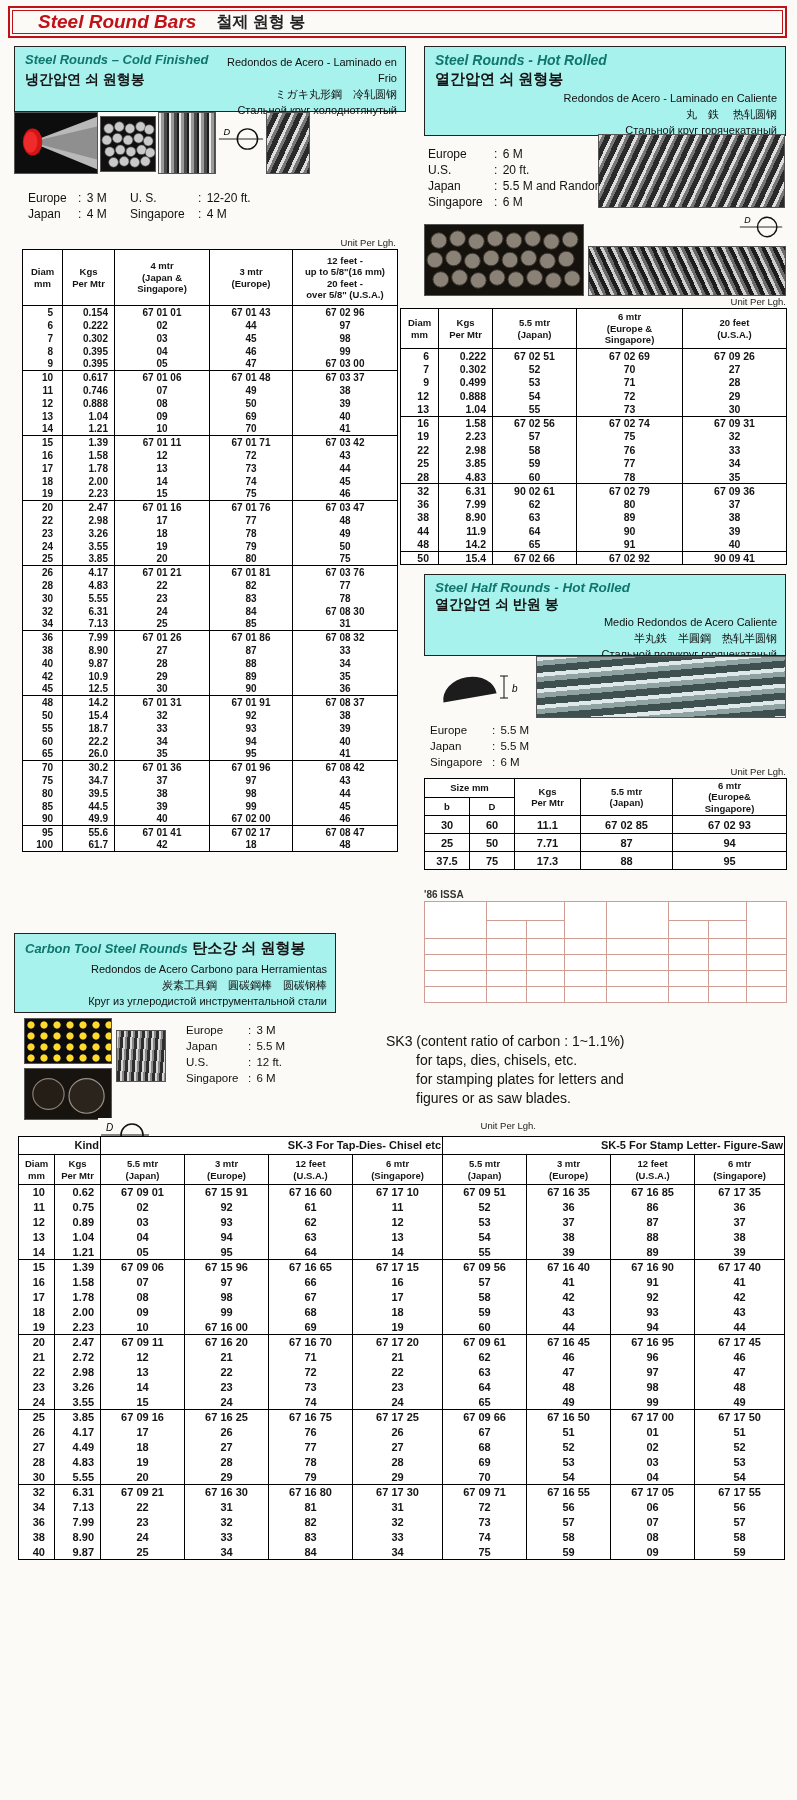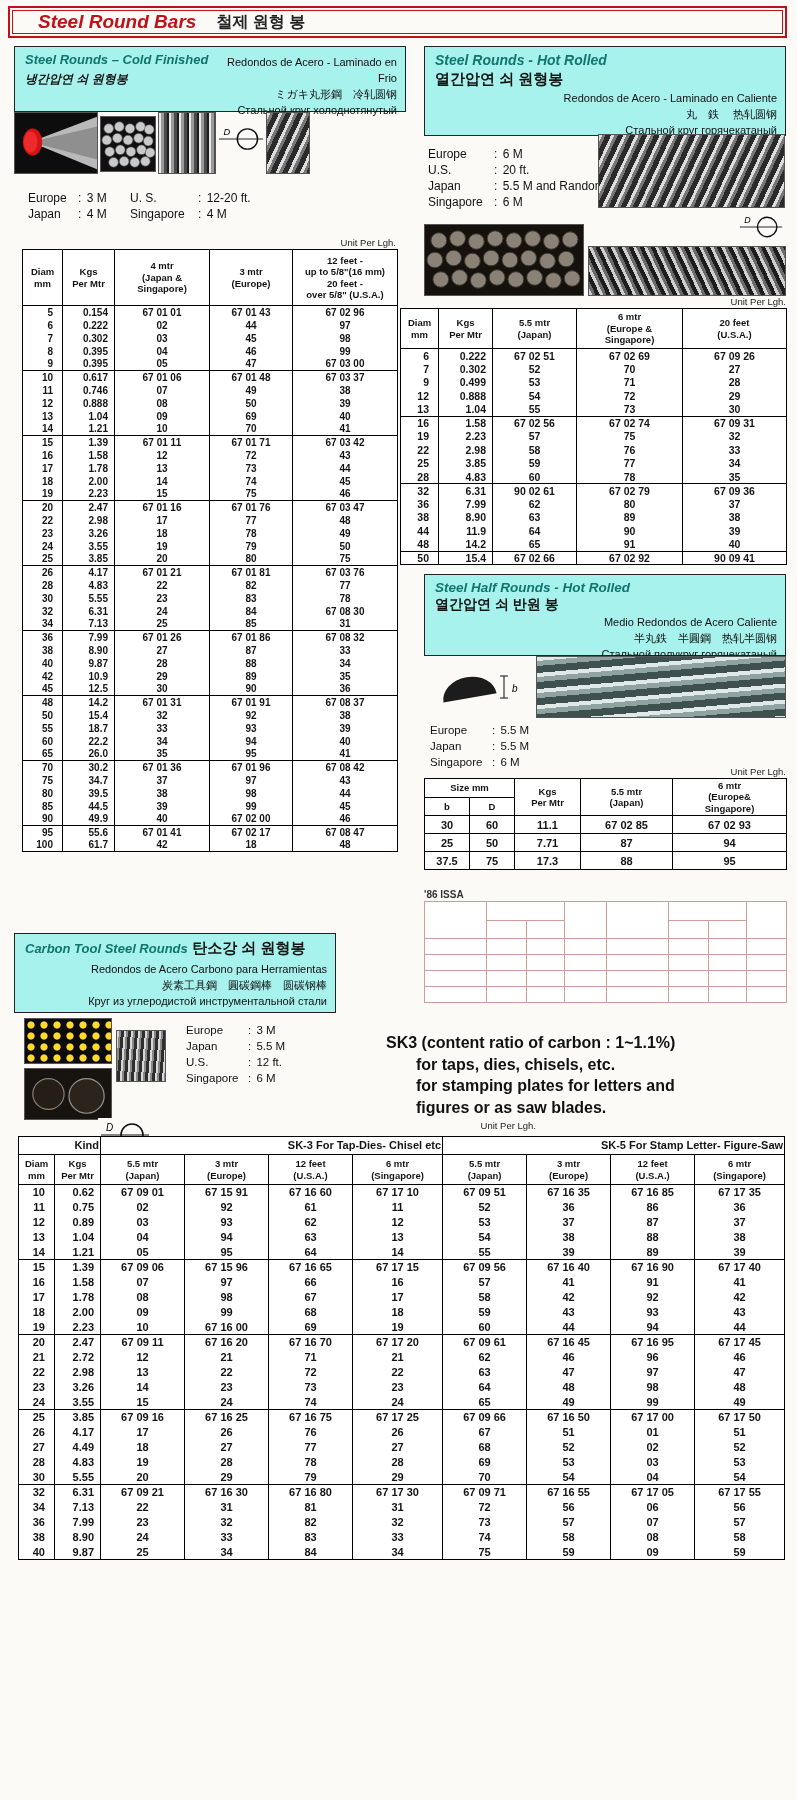--- a/index.html
+++ b/index.html
@@ -70,38 +70,38 @@
   .stripes-v2 { background:#222 repeating-linear-gradient(95deg,#d8d8d8 0 2px,#888 2px 4px,#2e2e2e 4px 7px); }
   .stripes-d  { background:#151515 repeating-linear-gradient(115deg,#ddd 0 3px,#777 3px 6px,#2a2a2a 6px 11px); }
   .stripes-d2 { background:#101010 repeating-linear-gradient(65deg,#cfcfcf 0 3px,#6a6a6a 3px 6px,#1d1d1d 6px 10px); }
   .half-bars  { background: repeating-linear-gradient(175deg,#dfe9e9 0 4px,#8fa3a3 4px 9px,#3e5050 9px 16px); }
   .dots-yellow { background-color:#0c0c0c;
     background-image: radial-gradient(circle at 6px 6px, #ffd92e 3.2px, rgba(0,0,0,0) 4px);
     background-size:13px 11px; }
   .dsym { position:absolute; background:#fbfaf6; border:none; }
   .dsym svg { display:block; width:100%; height:100%; }
 
-  .notes { position:absolute; font-size:16px; line-height:1.35; color:#111;font-weight:bold; }
+  .notes { position:absolute; font-size:14px; line-height:1.35; color:#111; }
   .notes .indent { padding-left:30px; }
   .notes .gap { margin-top:7px; }
 </style>
 </head>
 <body>
 
 <div class="page">
 
   <div class="title-box">
     <span class="title-en">Steel Round Bars</span>
     <span class="title-ko">철제 원형 봉</span>
   </div>
 
   <div class="cyan-box cold-box-flex" style="left:14px; top:46px; width:392px; height:66px;">
     <div class="cold-box-left">
       <div class="box-title" style="font-size:13px;">Steel Rounds – Cold Finished</div>
-      <div class="box-ko" style="font-size:12px;font-style:italic;">냉간압연 쇠 원형봉</div>
+      <div class="box-ko" style="font-size:14px;">냉간압연 쇠 원형봉</div>
     </div>
     <div class="cold-box-right box-small">
       <div>Redondos de Acero - Laminado en Frio</div>
       <div>ミガキ丸形鋼　冷轧圆钢</div>
       <div>Стальной круг холоднотянутый</div>
     </div>
   </div>
 
   <div class="cyan-box" style="left:424px; top:46px; width:362px; height:90px;">
     <div class="box-title" style="font-size:14px;">Steel Rounds - Hot Rolled</div>

